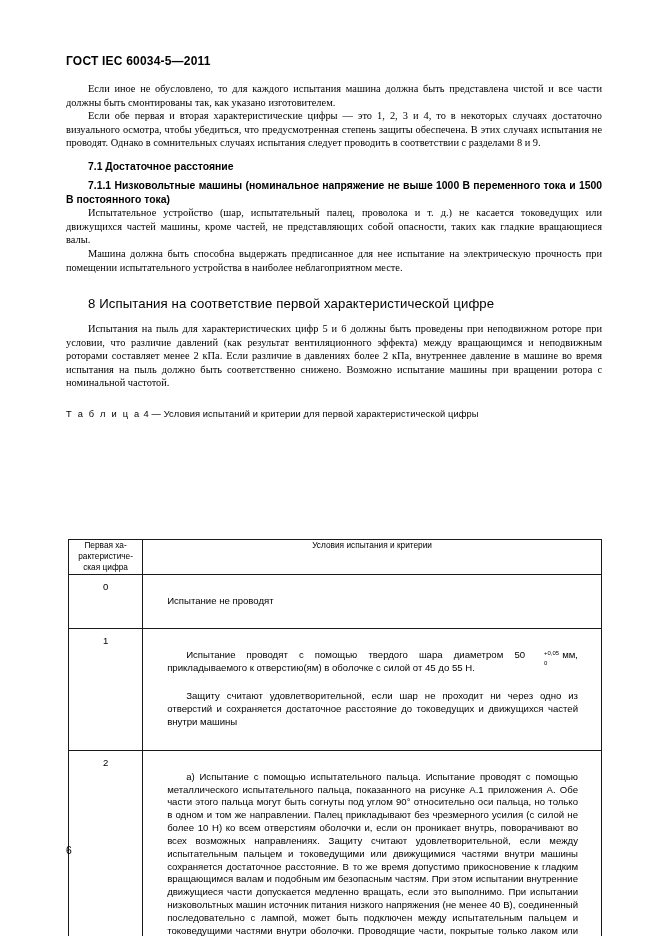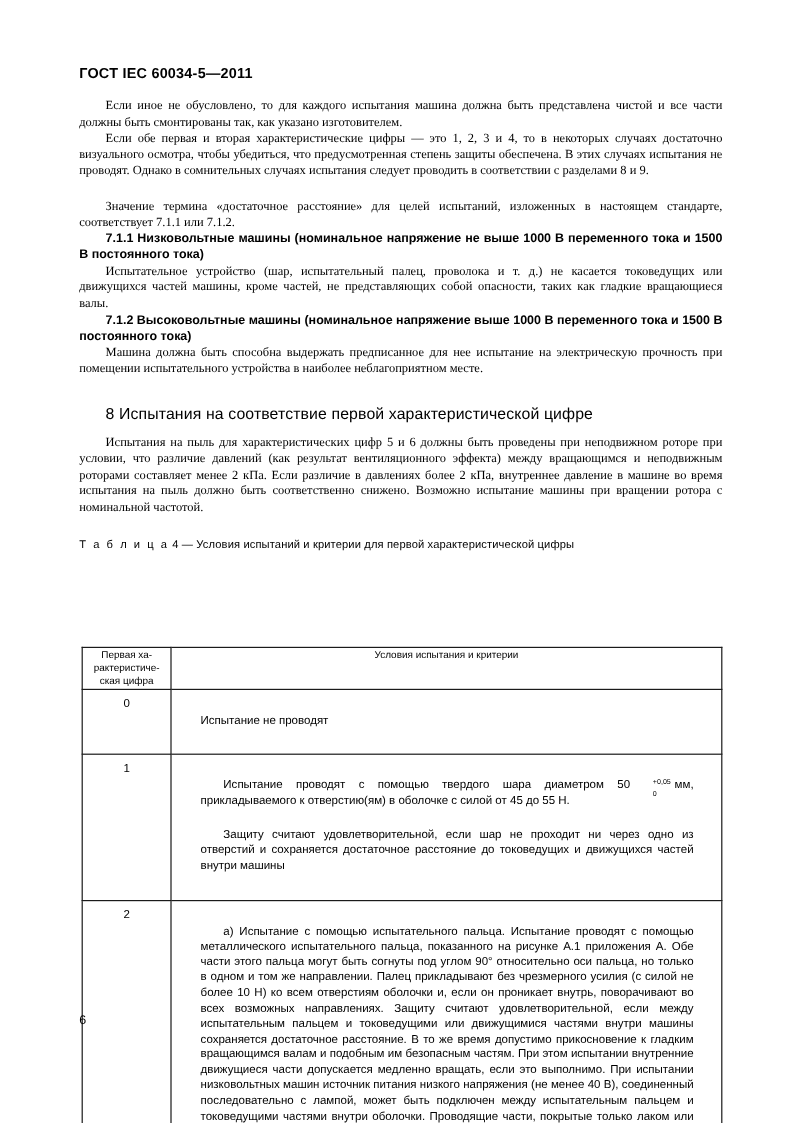--- a/index.html
+++ b/index.html
@@ -177,30 +177,29 @@
   <div class="doc-header">ГОСТ IEC 60034-5—2011</div>
 
   <div class="body-col">
 
     <p class="para">Если иное не обусловлено, то для каждого испытания машина должна быть представлена чистой и все части должны быть смонтированы так, как указано изготовителем.</p>
 
     <p class="para">Если обе первая и вторая характеристические цифры — это 1, 2, 3 и 4, то в некоторых случаях достаточно визуального осмотра, чтобы убедиться, что предусмотренная степень защиты обеспечена. В этих случаях испытания не проводят. Однако в сомнительных случаях испытания следует проводить в соответствии с разделами 8 и 9.</p>
 
     <div class="sp-10"></div>
 
+    <h3 class="sub">7.1  Достаточное расстояние</h3>
 
     <div class="sp-6"></div>
 
-    <p class="para">Значение термина «достаточное расстояние» для целей испытаний, изложенных в настоящем стандарте, соответствует 7.1.1 или 7.1.2.</p>
 
     <h3 class="sub wrap">7.1.1  Низковольтные машины (номинальное напряжение не выше 1000 В переменного тока и 1500 В постоянного тока)</h3>
 
     <p class="para">Испытательное устройство (шар, испытательный палец, проволока и т. д.) не касается токоведущих или движущихся частей машины, кроме частей, не представляющих собой опасности, таких как гладкие вращающиеся валы.</p>
 
-    <h3 class="sub wrap">7.1.2  Высоковольтные машины (номинальное напряжение выше 1000 В переменного тока и 1500 В постоянного тока)</h3>
 
     <p class="para">Машина должна быть способна выдержать предписанное для нее испытание на электрическую прочность при помещении испытательного устройства в наиболее неблагоприятном месте.</p>
 
 
     <div class="sp-22"></div>
 
     <h2 class="sect">8  Испытания на соответствие первой характеристической цифре</h2>
 
     <div class="sp-10"></div>
 

